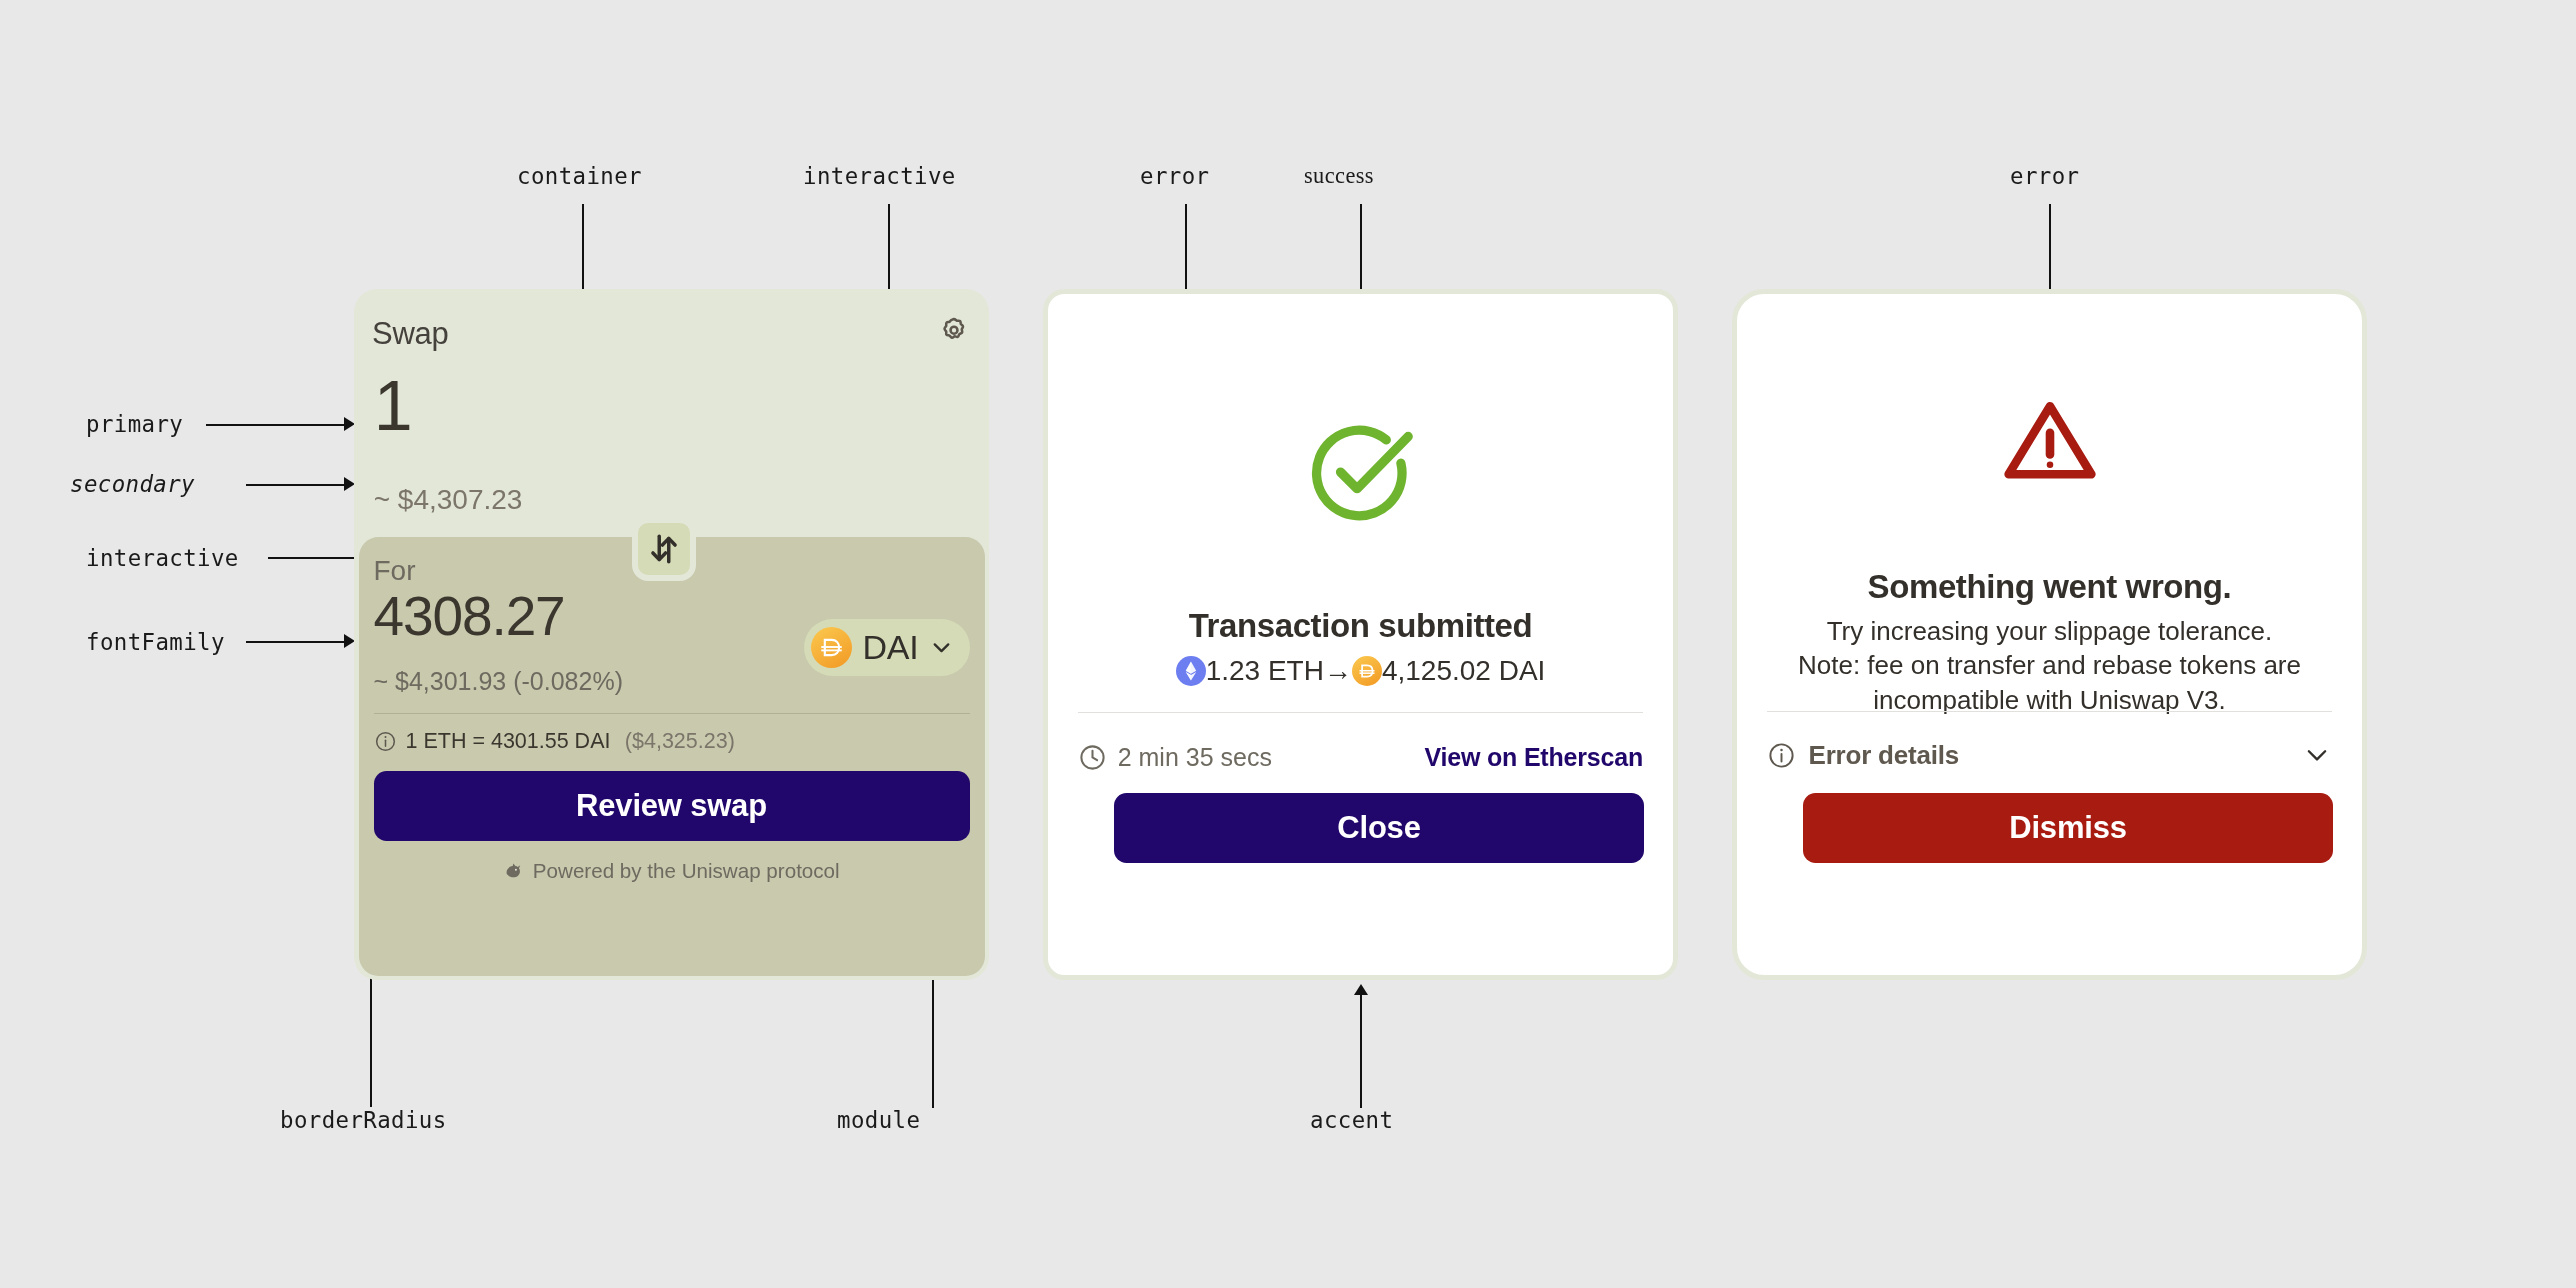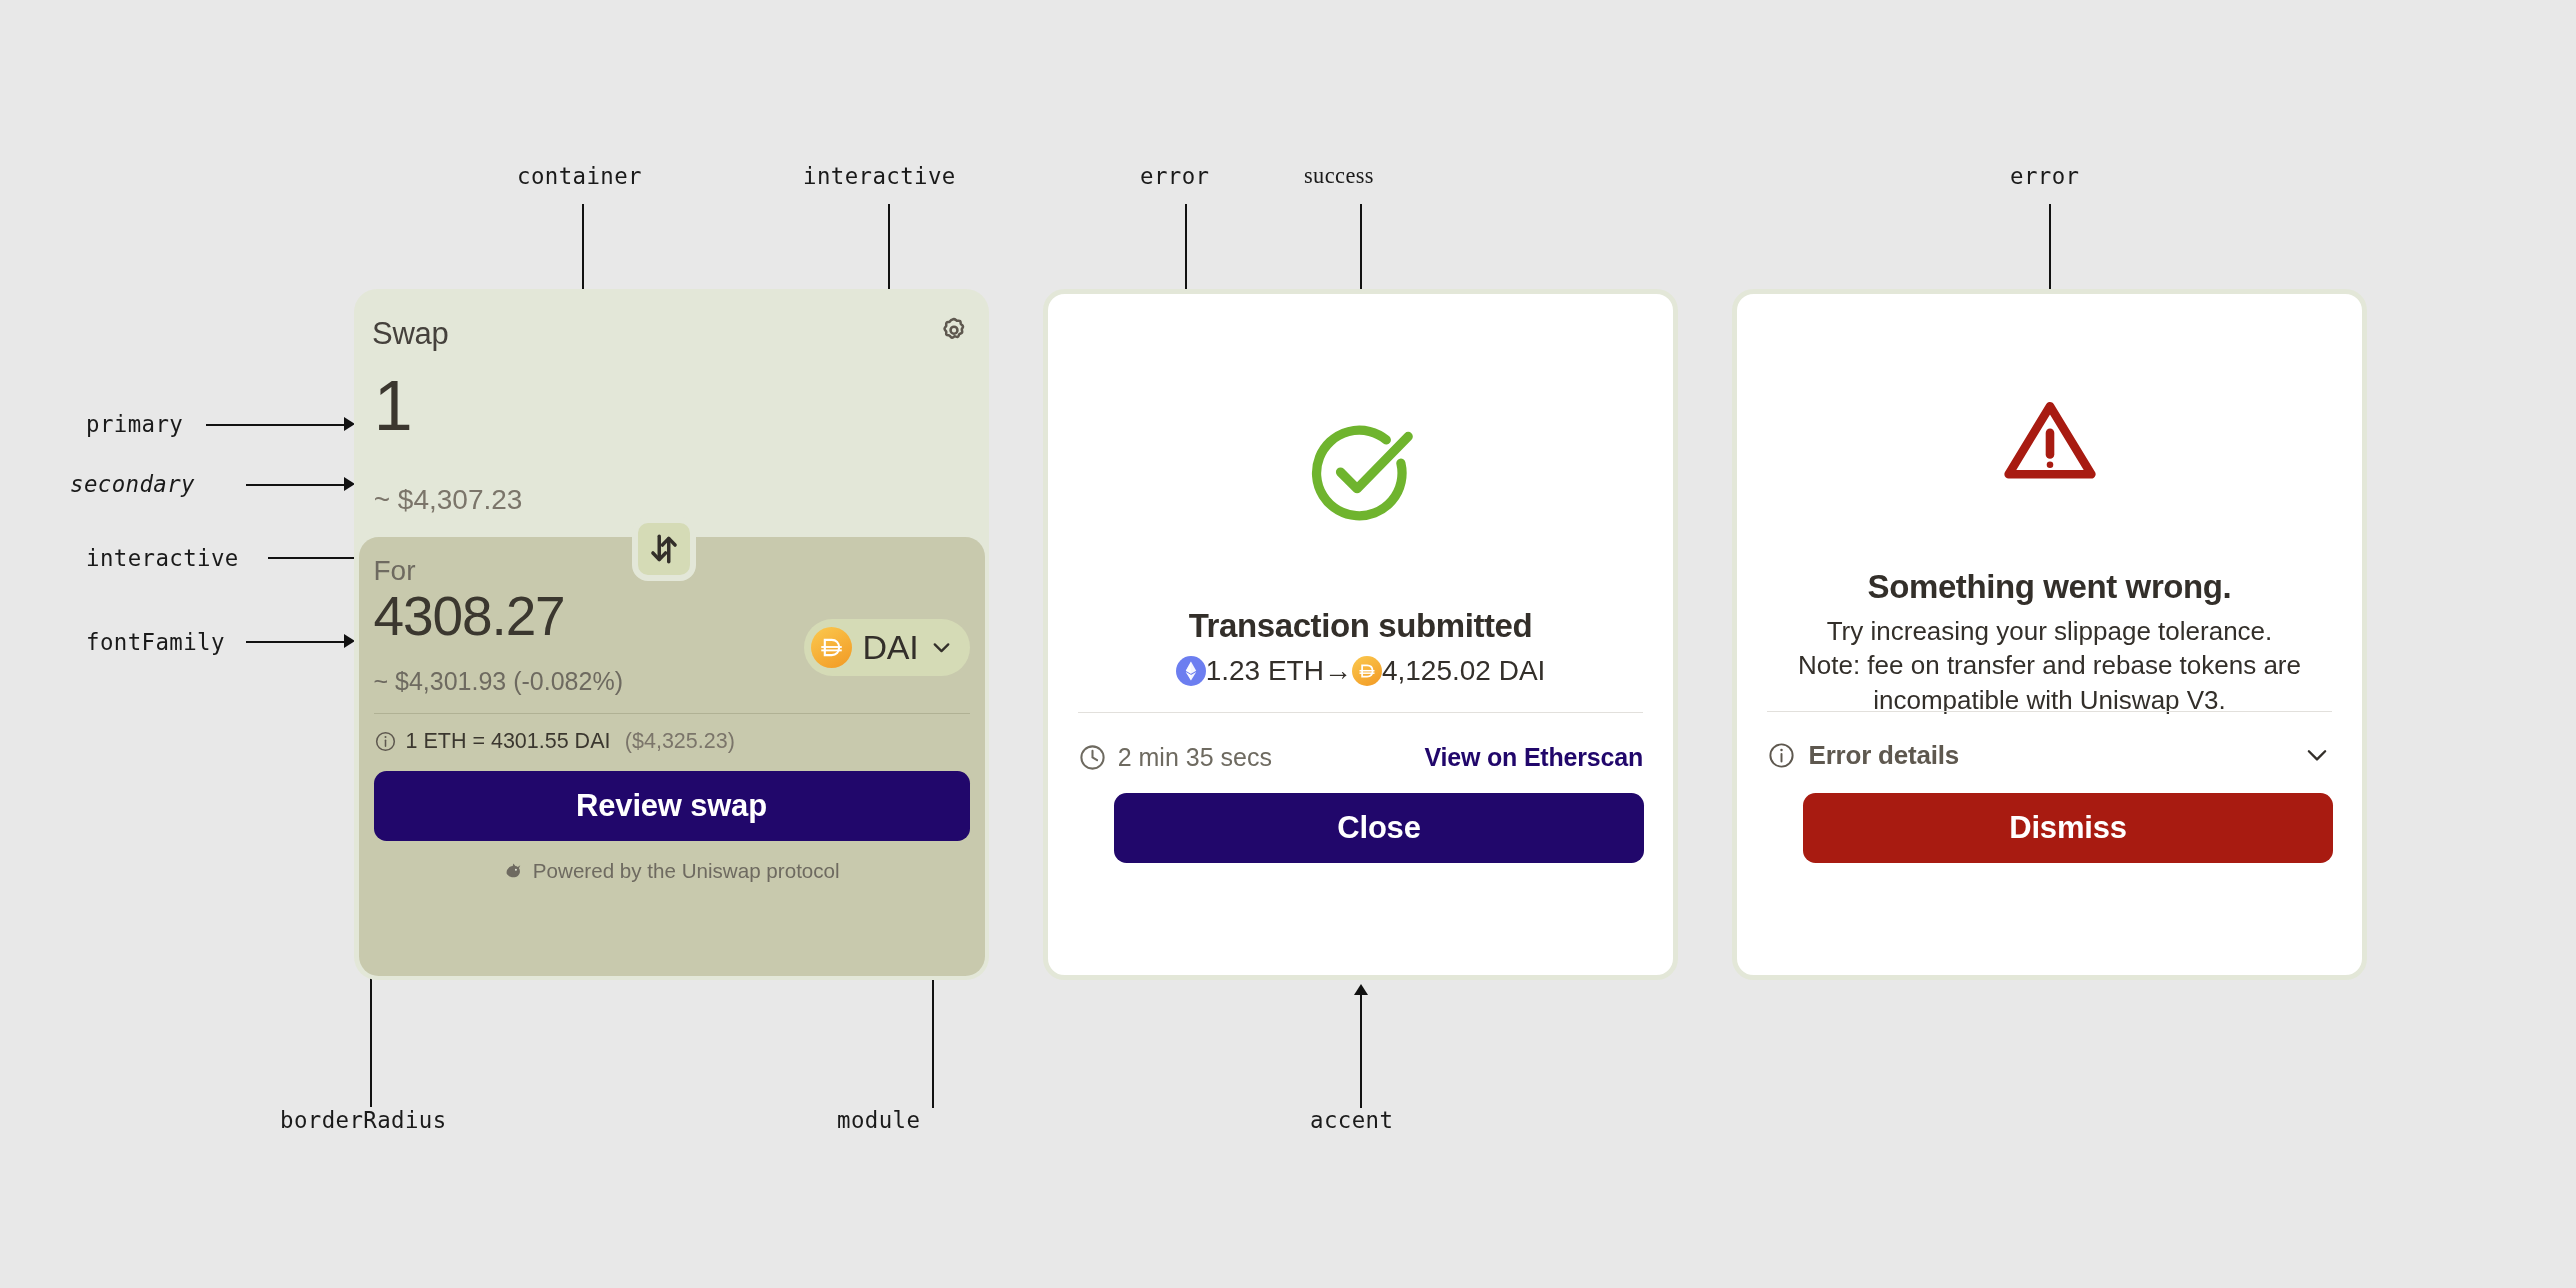--- a/index.html
+++ b/index.html
@@ -209,21 +209,21 @@
   .dcard {
     position: absolute;
     top: 289px;
     width: 635px;
     height: 691px;
     background: #ffffff;
     border: 5.4px solid #e3e7d8;
     border-radius: 21.5px;
   }
   #dialog-card { left: 1043px; }
-  #error-card  { left: 1732px; }
+  #error-card  { left: 1732px; border-radius: 32px; }
 
   .dlg-icon-wrap {
     position: absolute;
     left: 0; right: 0; top: 0;
     height: 358px;
     display: flex; align-items: center; justify-content: center;
   }
   .dlg-title {
     position: absolute;
     left: 0; right: 0; top: 313px;

